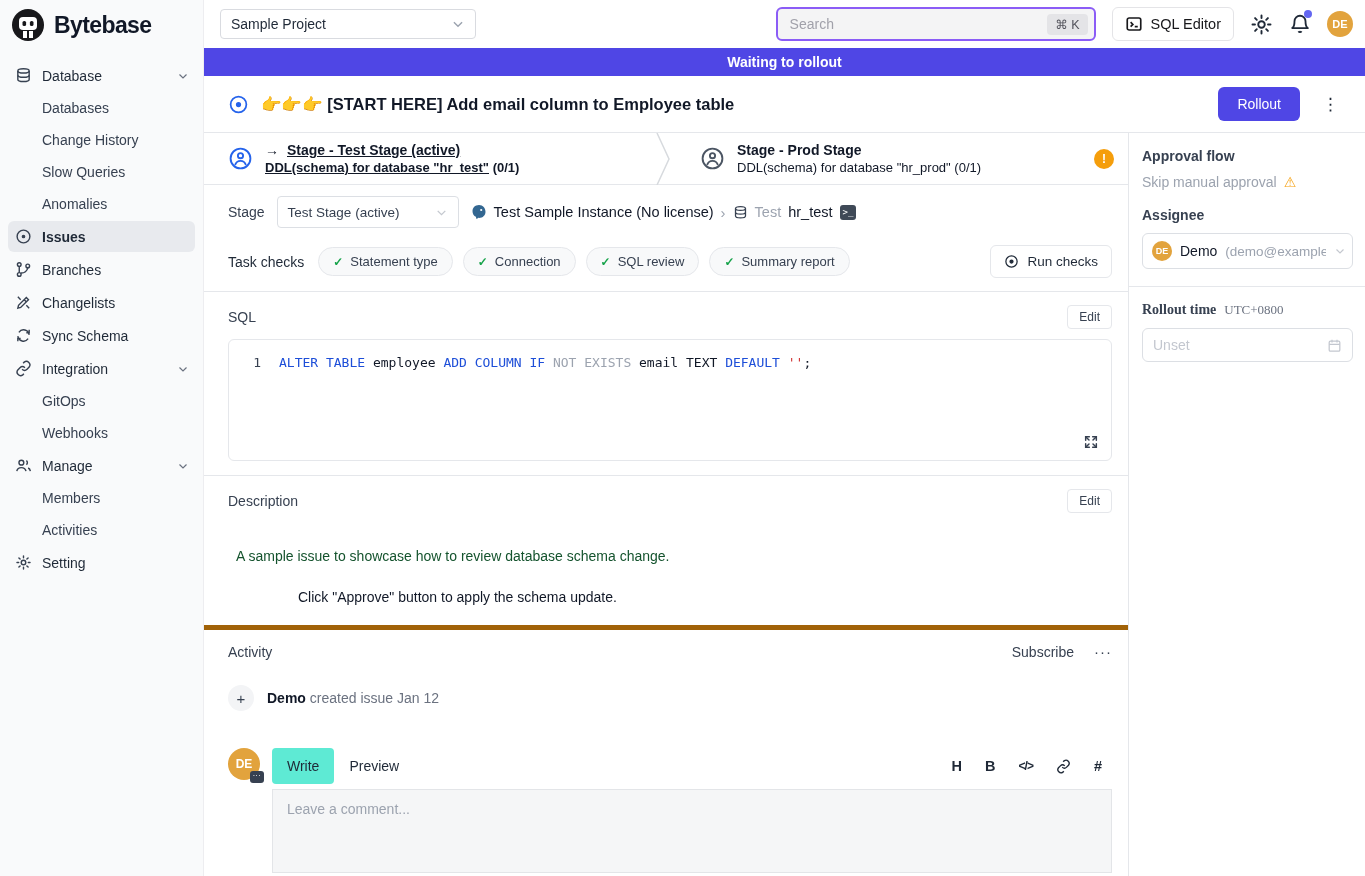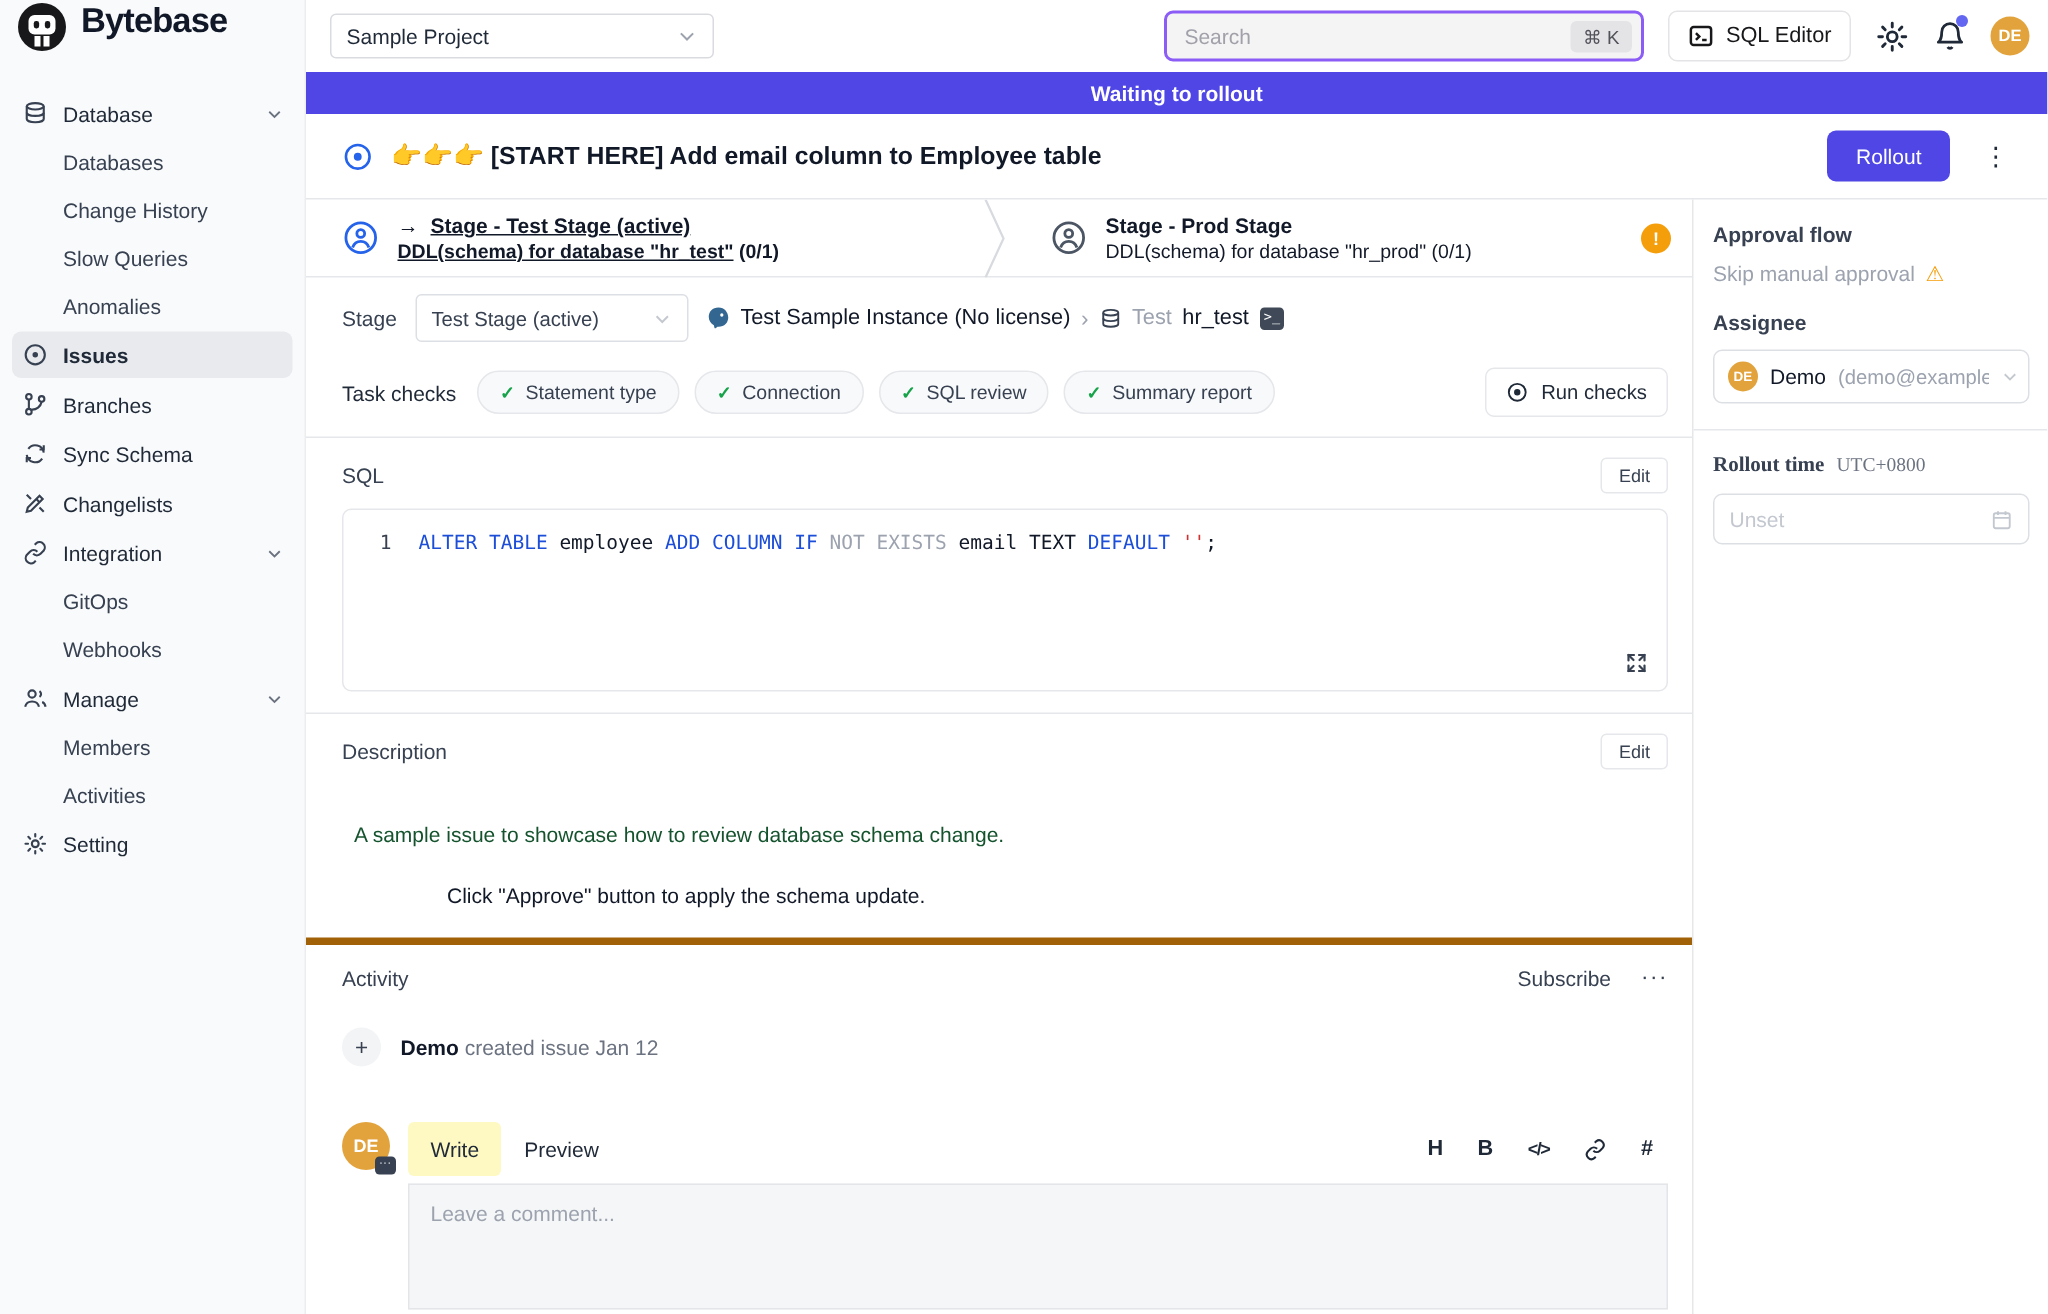--- a/index.html
+++ b/index.html
@@ -2,21 +2,21 @@
 <html><head>
 <meta charset="utf-8">
 <style>
   * { box-sizing:border-box; margin:0; padding:0; }
   html,body { width:1365px; height:876px; }
   body { font-family:"Liberation Sans",sans-serif; display:flex; overflow:hidden; background:#fff; color:#1f2937; }
   svg { display:block; }
 
   
   .sidebar { width:204px; background:#f9fafb; border-right:1px solid #ededf0; flex-shrink:0; display:flex; flex-direction:column; }
-  .logo-row { height:50px; display:flex; gap:8px; padding:0 10px; }
+  .logo-row { height:50px; display:flex; align-items:center; gap:8px; padding:0 10px; }
   .logo-text { font-size:23px; font-weight:800; color:#111827; letter-spacing:-0.6px; }
   .nav { padding:10px 8px 0; }
   .nav-item { height:31px; display:flex; align-items:center; gap:10px; padding:0 6px; border-radius:6px; font-size:14px; color:#1f2937; font-weight:500; margin-bottom:2px; cursor:pointer; }
   .nav-item .nicon { width:18px; display:flex; justify-content:center; color:#374151; flex-shrink:0; }
   .nav-item.sub { padding-left:34px; font-weight:400; color:#374151; height:30px; }
   .nav-item.active { background:#e8eaee; font-weight:600; }
   .nav-item .chev { margin-left:auto; color:#6b7280; }
 
   
   .main { flex:1; display:flex; flex-direction:column; min-width:0; }
@@ -101,21 +101,21 @@
   .event-text { font-size:14px; color:#6b7280; }
   .event-actor { font-weight:700; color:#111827; }
 
   .comment-area { display:flex; gap:12px; margin-top:37px; }
   .comment-avatar-wrap { position:relative; width:32px; height:32px; flex-shrink:0; }
   .comment-avatar { width:32px; height:32px; font-size:12px; }
   .bubble { position:absolute; right:-4px; bottom:-3px; width:14px; height:12px; background:#374151; border-radius:3px; color:#fff; font-size:7px; line-height:9px; text-align:center; letter-spacing:0.5px; }
   .comment-editor { flex:1; min-width:0; padding-right:0; }
   .tabs-row { display:flex; align-items:center; }
   .tab { padding:10px 15px; font-size:14px; color:#1f2937; cursor:pointer; }
-  .tab.active { background:#fef9c3; border-radius:4px; }
+  .tab.active { background:#5eead4; border-radius:4px; }
   .fmt-icons { margin-left:auto; display:flex; align-items:center; gap:23px; color:#1f2937; padding-right:10px; }
   .fmt { font-size:14.5px; font-weight:700; background:none; border:0; color:#1f2937; cursor:pointer; font-family:inherit; }
   .fmt-code { font-size:12px; letter-spacing:-1px; }
   .comment-box { background:#f5f6f7; border:1px solid #e3e5e8; height:84px; width:100%; resize:none; padding:11px 14px; font-size:14px; font-family:inherit; color:#374151; margin-top:5px; outline:none; }
   .comment-box::placeholder { color:#9ca3af; }
   .comment-submit { margin:16px 0 18px; border:1px solid #e0e2e6; background:#fff; color:#a6aab2; border-radius:6px; padding:9px 17px; font-size:14px; font-family:inherit; cursor:pointer; }
 
   
   .right-panel { width:237px; flex-shrink:0; border-left:1px solid #e5e7eb; padding:15px 12px 0 13px; }
   .panel-title { font-size:14px; font-weight:700; color:#374151; }
@@ -193,34 +193,34 @@
             <circle cx="6" cy="5" r="2.6"></circle>
             <circle cx="18" cy="7" r="2.6"></circle>
             <path d="M6 7.6v8.8M18 9.6A9 9 0 0 1 8.5 17"></path>
           </svg>
         </span>
       <span>Branches</span>
     </div>
     <div class="nav-item">
       <span class="nicon">
           <svg width="17" height="17" viewBox="0 0 24 24" fill="none" stroke="currentColor" stroke-width="2">
+            <path d="M4 20l4-1 11-11-3-3L5 16l-1 4z"></path>
+            <path d="M13 8l3 3M4 4l4 4M16 16l4 4"></path>
+          </svg>
+        </span>
+      <span>Changelists</span>
+    </div>
+    <div class="nav-item">
+      <span class="nicon">
+          <svg width="17" height="17" viewBox="0 0 24 24" fill="none" stroke="currentColor" stroke-width="2">
             <path d="M20 11a8 8 0 0 0-14.5-3.5M4 13a8 8 0 0 0 14.5 3.5"></path>
             <path d="M20 4v4h-4M4 20v-4h4"></path>
           </svg>
         </span>
       <span>Sync Schema</span>
-    </div>
-    <div class="nav-item">
-      <span class="nicon">
-          <svg width="17" height="17" viewBox="0 0 24 24" fill="none" stroke="currentColor" stroke-width="2">
-            <path d="M4 20l4-1 11-11-3-3L5 16l-1 4z"></path>
-            <path d="M13 8l3 3M4 4l4 4M16 16l4 4"></path>
-          </svg>
-        </span>
-      <span>Changelists</span>
     </div>
     <div class="nav-item">
       <span class="nicon">
           <svg width="17" height="17" viewBox="0 0 24 24" fill="none" stroke="currentColor" stroke-width="2">
             <path d="M10 13a5 5 0 0 0 7 0l3-3a5 5 0 0 0-7-7l-1.5 1.5"></path>
             <path d="M14 11a5 5 0 0 0-7 0l-3 3a5 5 0 0 0 7 7L12.5 19.5"></path>
           </svg>
         </span>
       <span>Integration</span>
       <span class="chev">

